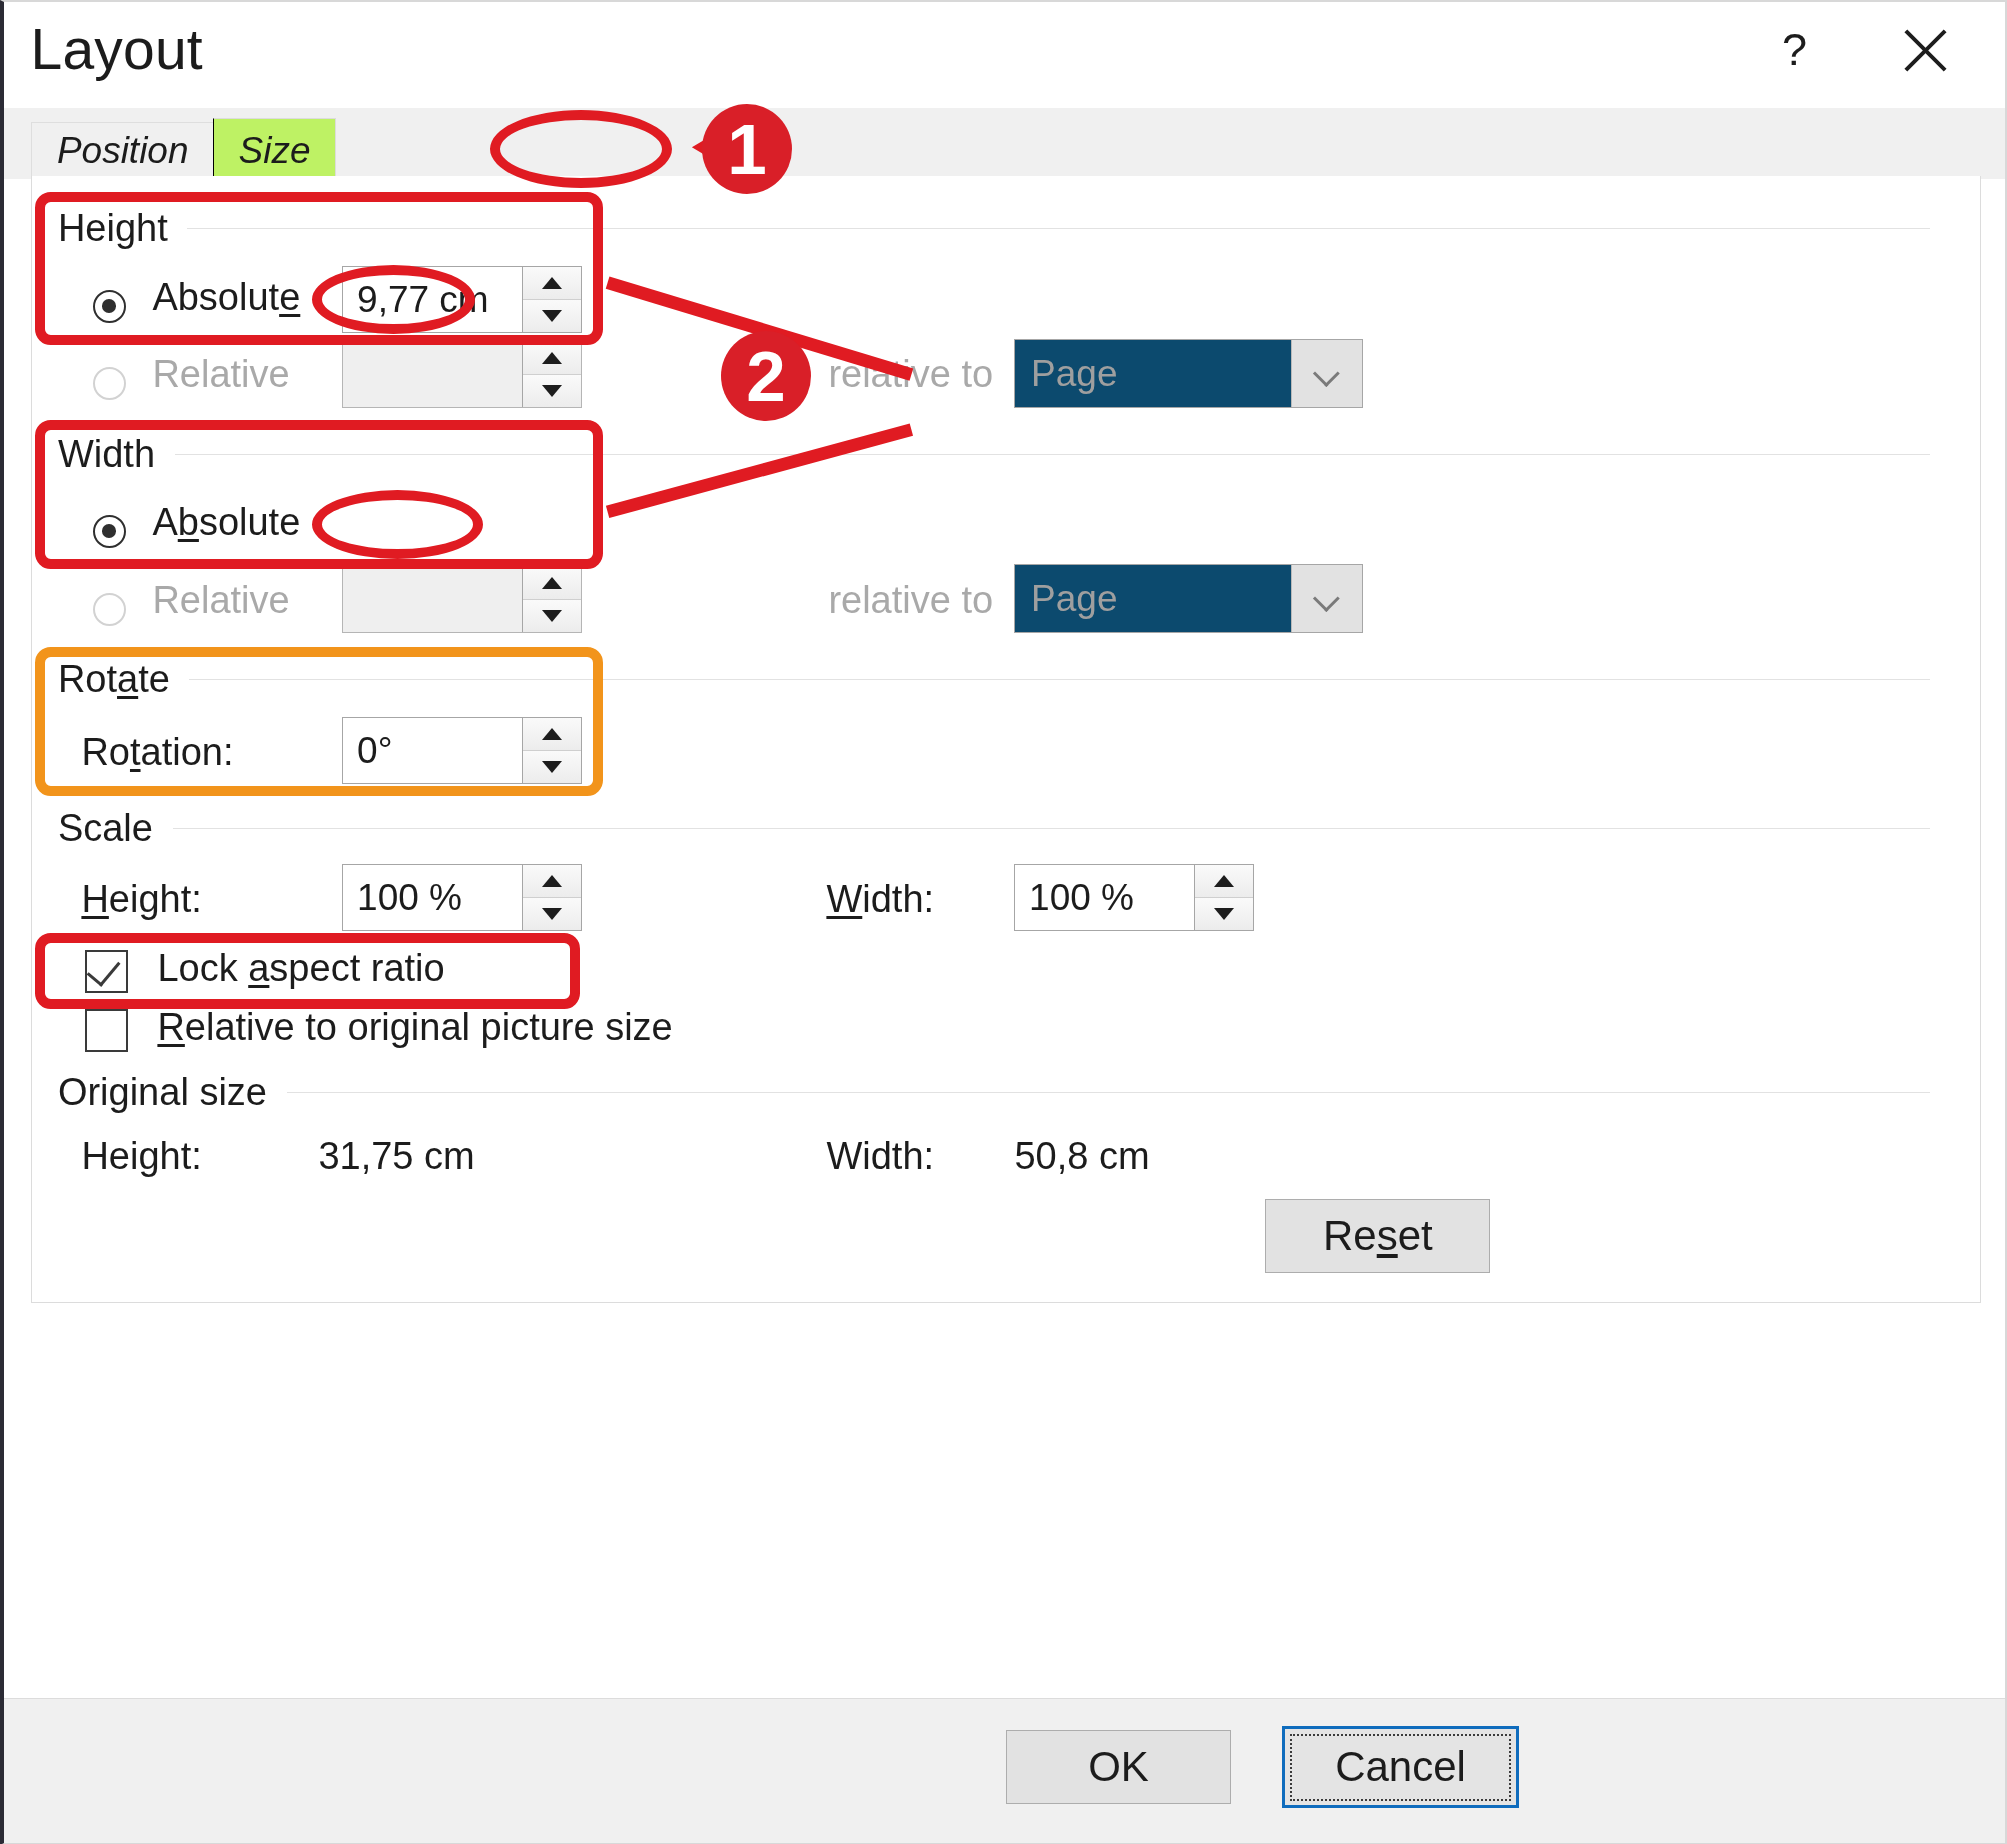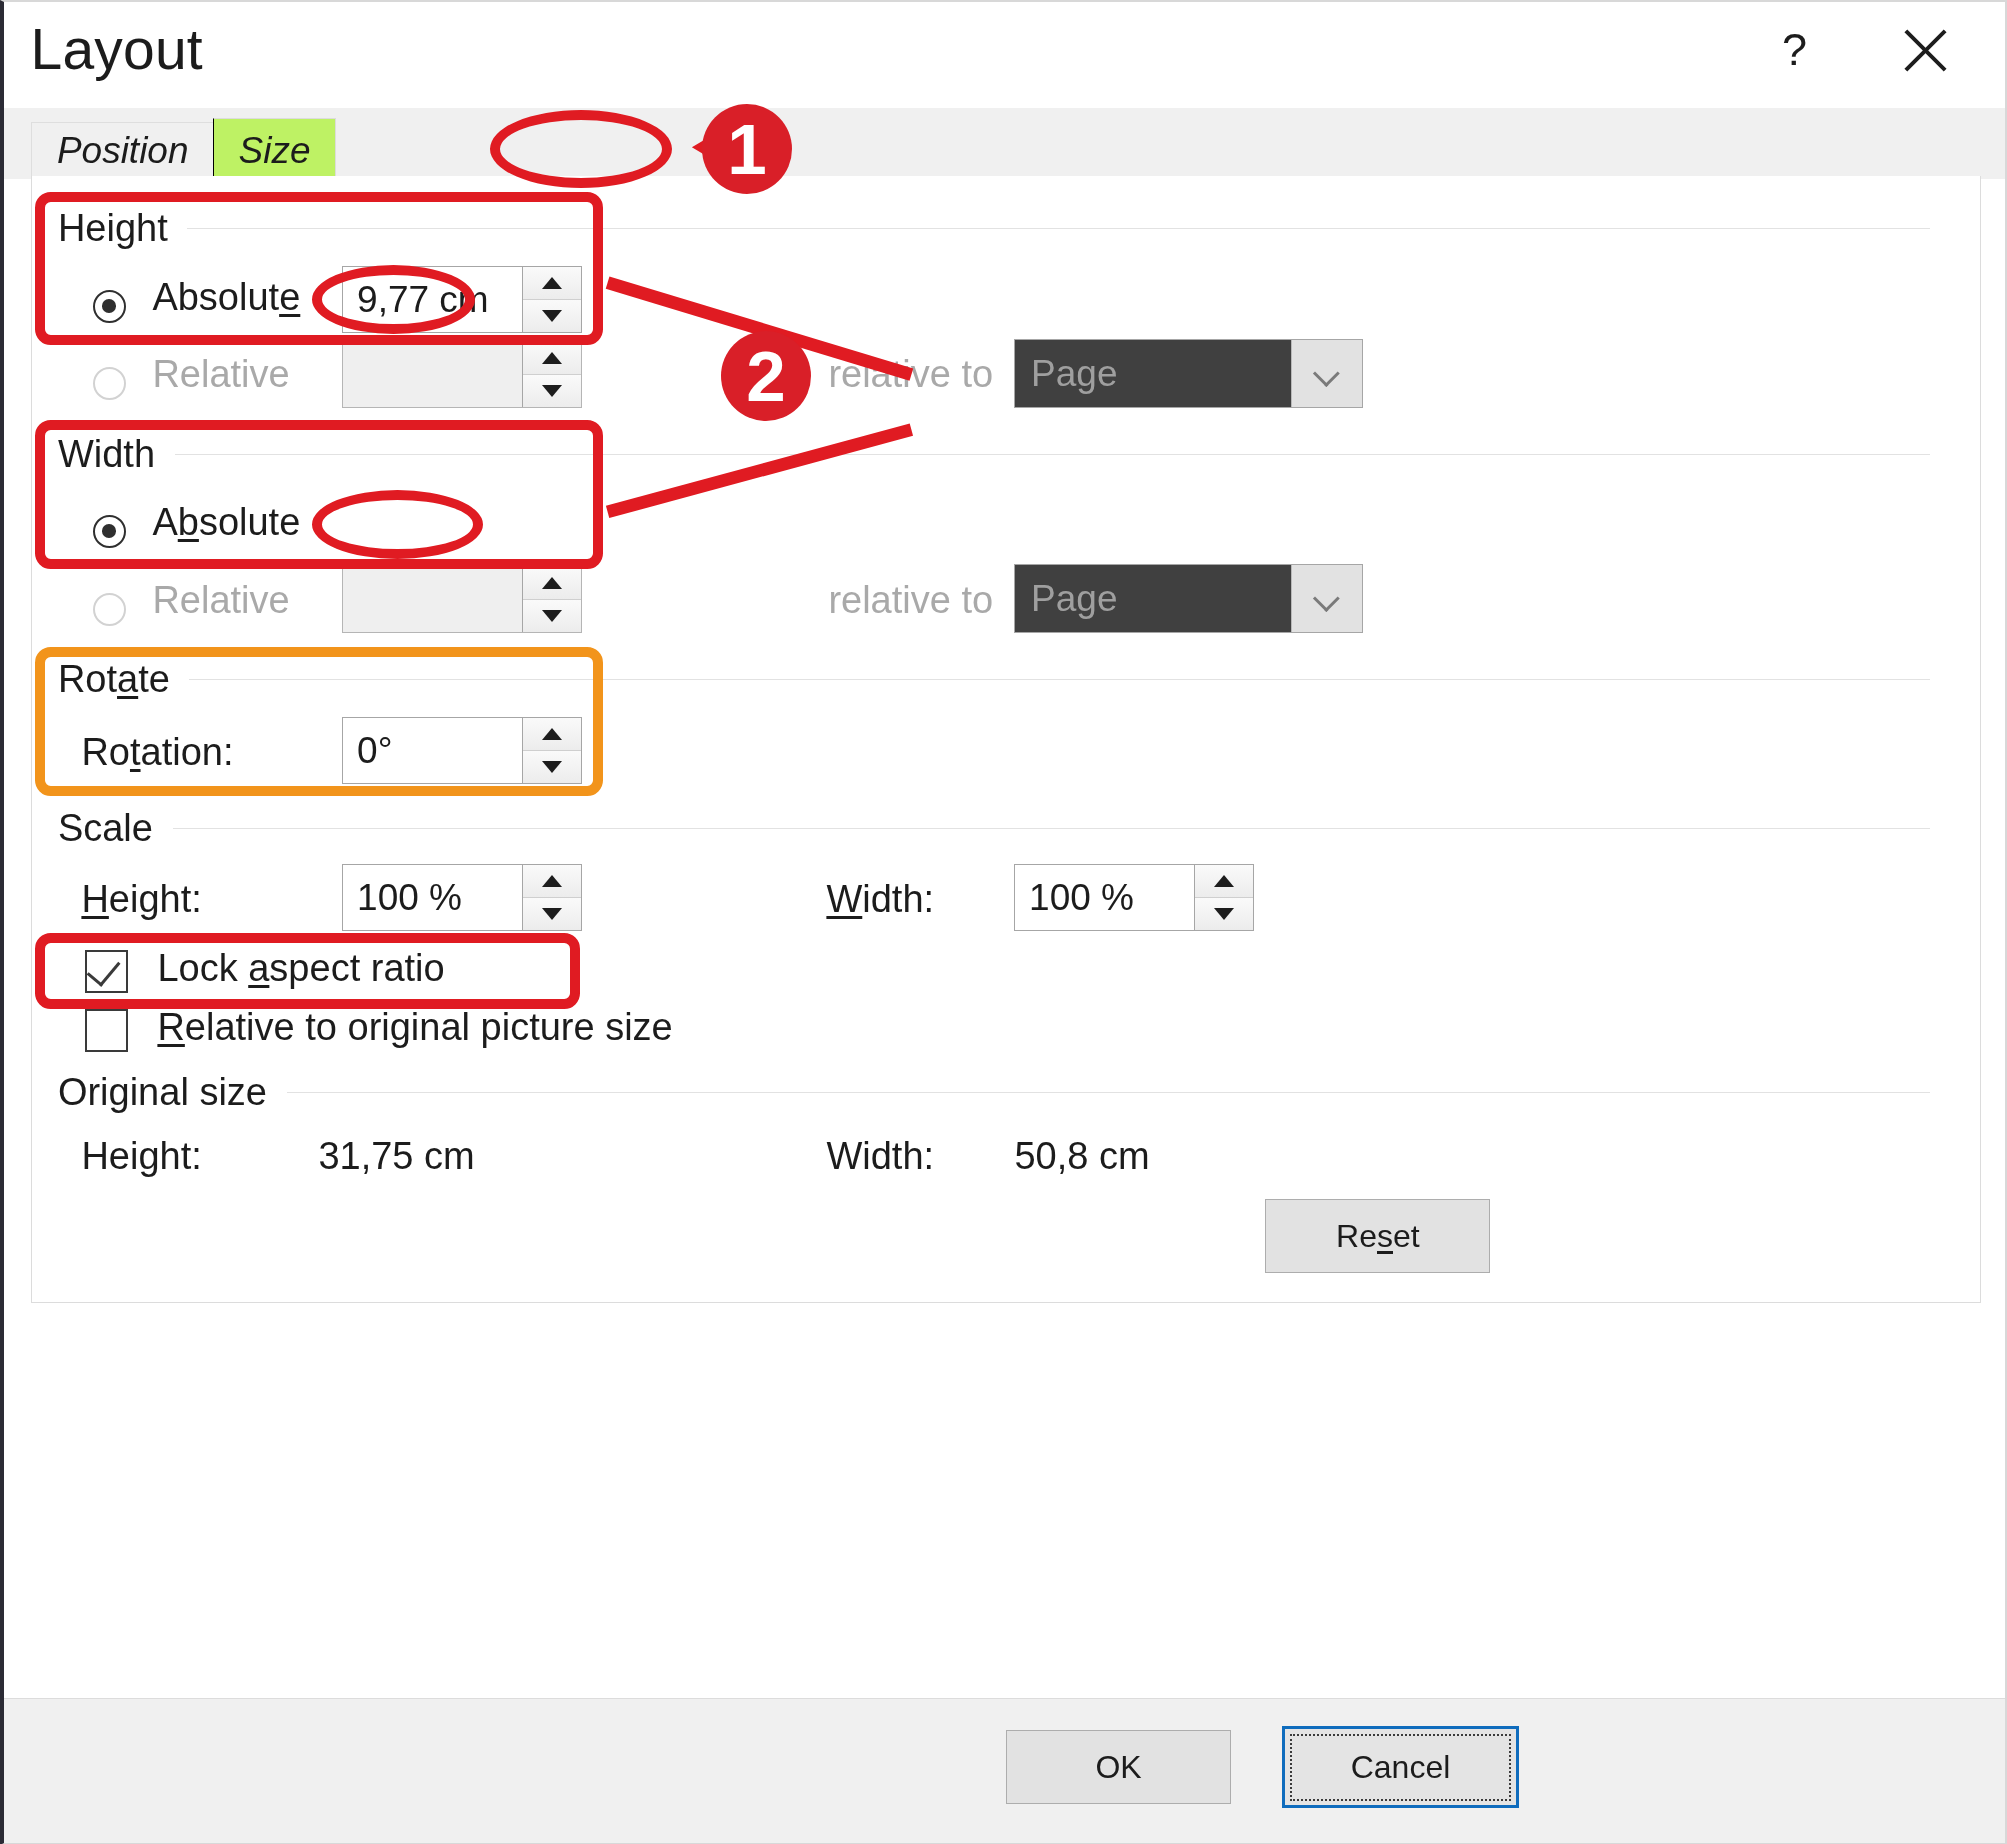--- a/index.html
+++ b/index.html
@@ -127,21 +127,21 @@
     background: linear-gradient(#fafafa, #ececec);
   }
   .spin .btns > div:first-child { border-bottom: 1px solid #cfcfcf; }
   .arw { width: 0; height: 0; border-left: 10.8px solid transparent; border-right: 10.8px solid transparent; }
   .arw.up { border-bottom: 12.7px solid #1d1d1d; }
   .arw.dn { border-top: 12.7px solid #1d1d1d; }
 
   
   .combo {
     position: absolute; height: 69px;
-    border: 1px solid #a6a6a6; background: #404040;
+    border: 1px solid #a6a6a6; background: #0c4a6e;
     display: flex; align-items: stretch;
   }
   .combo .ctxt {
     flex: 1; display: flex; align-items: center; padding-left: 15.7px;
     font-size: 37px; color: #9f9f9f;
   }
   .combo .cbtn {
     width: 71px; border-left: 1px solid #b9b9b9;
     background: #e2e2e2;
     display: flex; align-items: center; justify-content: center;
@@ -166,21 +166,21 @@
     transform: rotate(40deg);
   }
 
   .statictext { position: absolute; font-size: 38px; color: #1c1c1c; white-space: nowrap; }
 
   
   .pbtn {
     position: absolute;
     display: flex; align-items: center; justify-content: center;
     background: #e2e2e2; border: 1px solid #adadad;
-    font-size: 32px; color: #1c1c1c; cursor: default;
+    font-size: 42px; color: #1c1c1c; cursor: default;
   }
   #cancel-button {
     border: 3.9px solid #0f6cbd; background: #e4e4e4;
   }
   #cancel-button .inner {
     position: absolute; left: 4.9px; top: 4.9px; right: 4.9px; bottom: 4.9px;
     border: 2.9px dotted #3b3b3b;
   }
 
   

